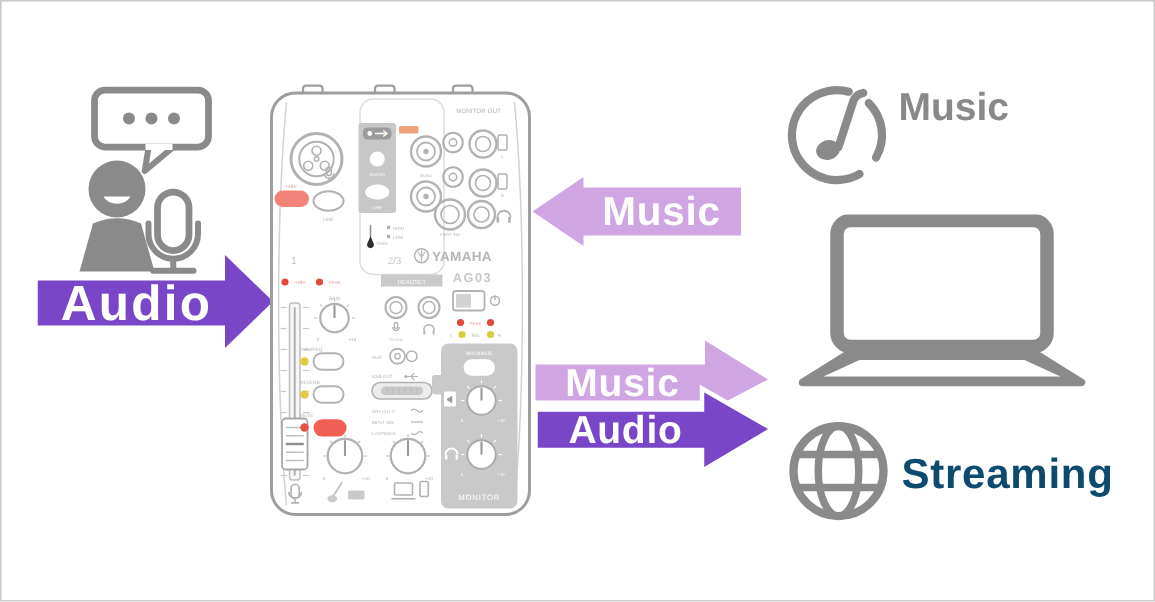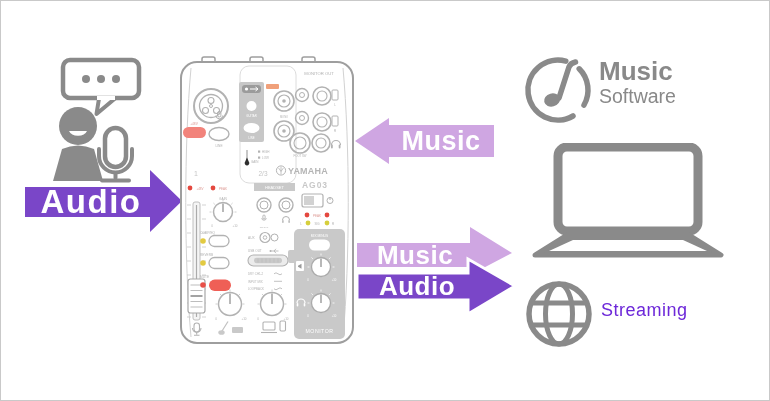--- a/index.html
+++ b/index.html
@@ -3,21 +3,21 @@
 <meta charset="utf-8">
 <style>
   html,body{margin:0;padding:0;background:#f4f4f4;}
   .canvas{position:relative;width:770px;height:401px;background:#fff;border:1px solid #c9c9c9;
           box-sizing:border-box;overflow:hidden;font-family:"Liberation Sans",sans-serif;}
   .abs{position:absolute;}
   svg text{font-family:"Liberation Sans",sans-serif;}
   .arrow-label{font-weight:bold;fill:#ffffff;}
   .music-title{font-size:26px;font-weight:bold;color:#898989;line-height:28px;}
   .music-sub{font-size:19.5px;color:#898989;line-height:22px;}
-  .stream-label{font-size:18px;font-weight:normal;color:#6d28d9;letter-spacing:.5px;}
+  .stream-label{font-size:28px;font-weight:bold;color:#0c4a6e;letter-spacing:.5px;}
   .mixer .lbl{fill:#b2b2b2;}
   .mixer .lblw{fill:#ffffff;}
   .mixer .lblr{fill:#dd9a94;}
 </style>
 </head>
 <body>
 
 <div class="canvas">
 
   <svg class="abs" style="left:38px;top:53px" width="110" height="130" viewBox="0 0 110 130">
@@ -380,21 +380,20 @@
   <svg class="abs" style="left:518px;top:48px" width="78" height="78" viewBox="0 0 78 78">
     <g stroke="#8a8a8a" stroke-width="5.5" fill="none" stroke-linecap="round">
       <path d="M60.2 19.8 A30 30 0 0 1 65 56"></path>
       <path d="M54 67 A30 30 0 1 1 46.8 12.1"></path>
       <path d="M40 49 L50 18 Q51.5 14 56.5 13"></path>
     </g>
     <ellipse cx="33" cy="51" rx="8" ry="6.5" fill="#8a8a8a" transform="rotate(-15 33 51)"></ellipse>
   </svg>
   <div class="abs" style="left:598px;top:56px">
     <div class="music-title">Music</div>
-    <div class="music-sub">Software</div>
   </div>
 
   <svg class="abs" style="left:526px;top:142px" width="202" height="118" viewBox="0 0 202 118">
     <rect x="31" y="4" width="140" height="84" rx="9" fill="#fff" stroke="#8a8a8a" stroke-width="9"></rect>
     <path d="M8 112 L40 92 L162 92 L194 112 Z" fill="#8a8a8a" stroke="#8a8a8a" stroke-width="5" stroke-linejoin="round"></path>
     <polygon points="22,108 46,97 156,97 180,108" fill="#fff"></polygon>
   </svg>
 
   <svg class="abs" style="left:520px;top:274px" width="78" height="78" viewBox="0 0 78 78">
     <g stroke="#8a8a8a" fill="none">

